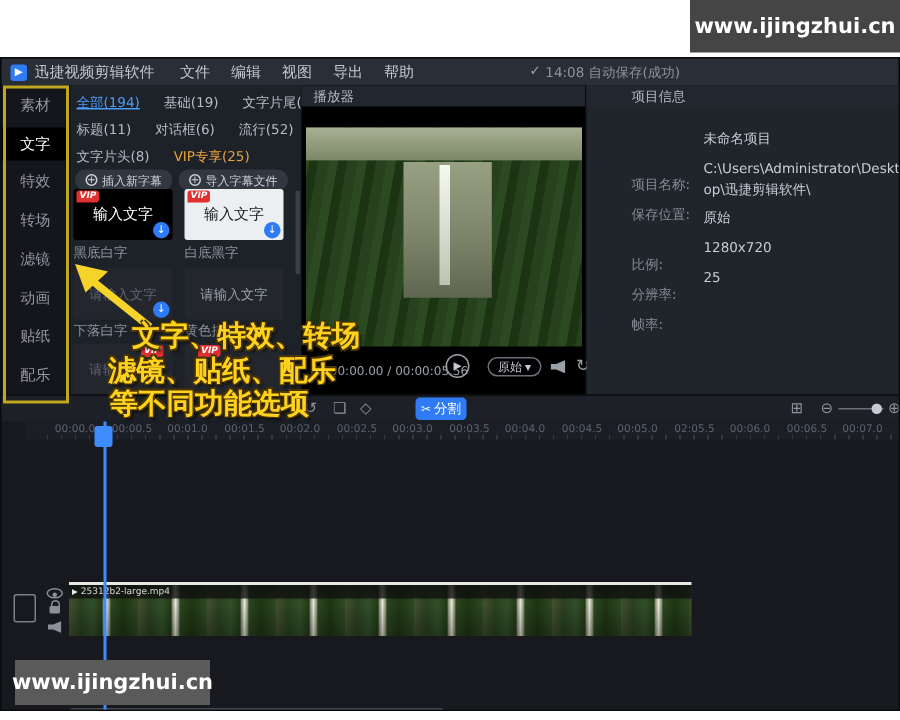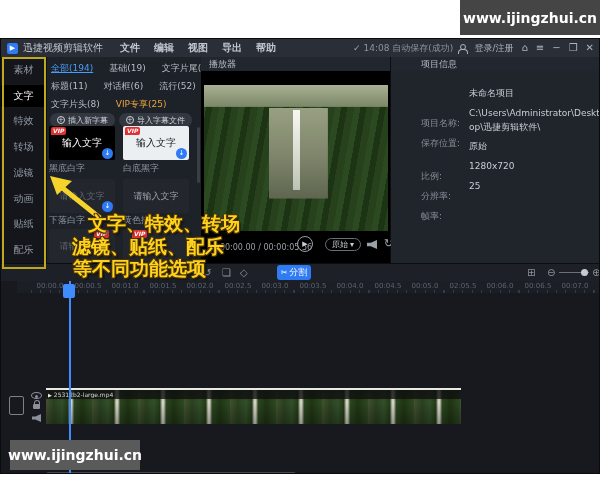--- a/index.html
+++ b/index.html
@@ -16,21 +16,21 @@
   
   .window { position:absolute; left:0; top:38px; width:600px; height:436px; background:#17191f;
             border:1px solid #0a0b0d; overflow:hidden; }
 
   
   .titlebar { position:absolute; left:0; top:0; width:100%; height:18px; background:#2a2e37;
               display:flex; align-items:center; padding:0 6px; font-size:10px; color:#c2c7cf; }
   .app-logo { width:11px; height:11px; background:#2f7bf5; border-radius:2px; color:#fff; font-size:7px;
               display:flex; align-items:center; justify-content:center; margin-right:5px; flex:0 0 auto; }
   .app-title { margin-right:10px; white-space:nowrap; }
-  .menu-item { padding:0 7px; white-space:nowrap; cursor:default;font-weight:bold; }
+  .menu-item { padding:0 7px; white-space:nowrap; cursor:default; }
   .autosave { position:absolute; left:352px; display:flex; align-items:center; gap:3px; color:#8d939d; font-size:9px; }
   .autosave .check { color:#9aa0a8; }
   .tb-right { position:absolute; right:5px; display:flex; align-items:center; gap:8px; color:#aeb3bc; }
   .person-icon { width:9px; height:9px; position:relative; }
   .person-icon::before { content:""; position:absolute; left:2.5px; top:0; width:4px; height:4px; border:1px solid #aeb3bc; border-radius:50%; }
   .person-icon::after { content:""; position:absolute; left:0.5px; top:5px; width:8px; height:4px; border:1px solid #aeb3bc; border-bottom:none; border-radius:4px 4px 0 0; }
   .login-label { font-size:9px; }
   .tb-glyph { font-size:10px; line-height:10px; }
 
   
@@ -151,29 +151,20 @@
       <span class="app-title">迅捷视频剪辑软件</span>
       <span class="menu-item">文件</span>
       <span class="menu-item">编辑</span>
       <span class="menu-item">视图</span>
       <span class="menu-item">导出</span>
       <span class="menu-item">帮助</span>
       <span class="autosave">
         <span class="check">✓</span>
         <span>14:08 自动保存(成功)</span>
       </span>
-      <span class="tb-right">
-        <span class="person-icon"></span>
-        <span class="login-label">登录/注册</span>
-        <span class="tb-glyph">⌂</span>
-        <span class="tb-glyph">≡</span>
-        <span class="tb-glyph">−</span>
-        <span class="tb-glyph">❐</span>
-        <span class="tb-glyph">✕</span>
-      </span>
     </div>
 
     <div class="sidebar">
       <div class="side-item">素材</div>
       <div class="side-item active">文字</div>
       <div class="side-item">特效</div>
       <div class="side-item">转场</div>
       <div class="side-item">滤镜</div>
       <div class="side-item">动画</div>
       <div class="side-item">贴纸</div>

